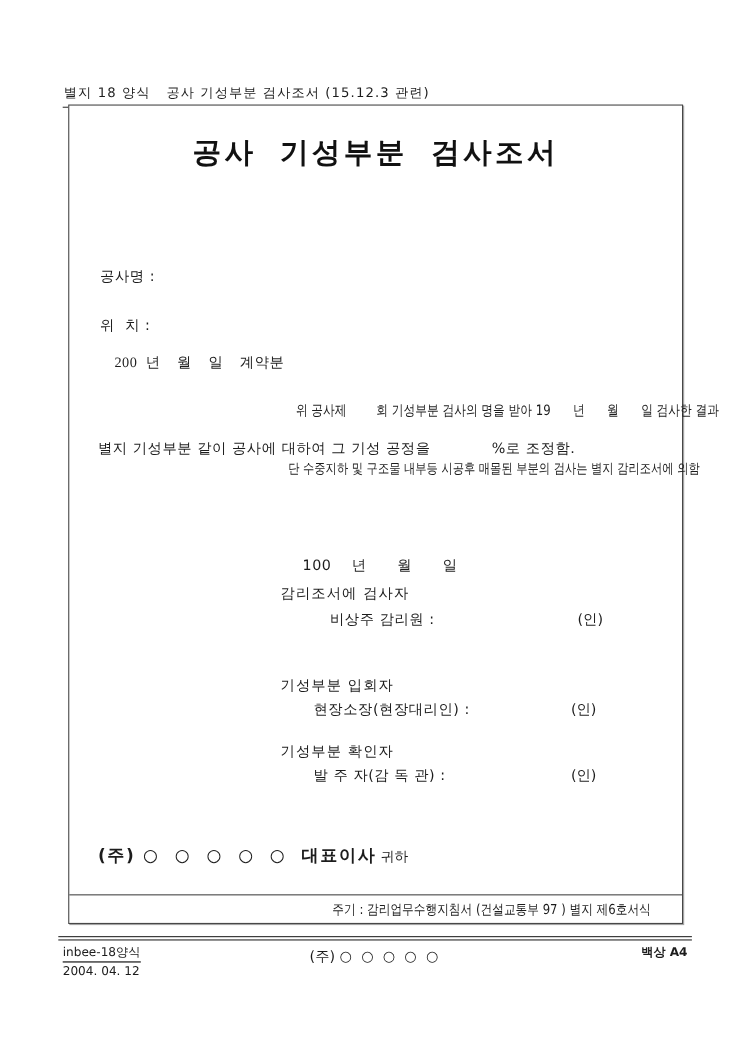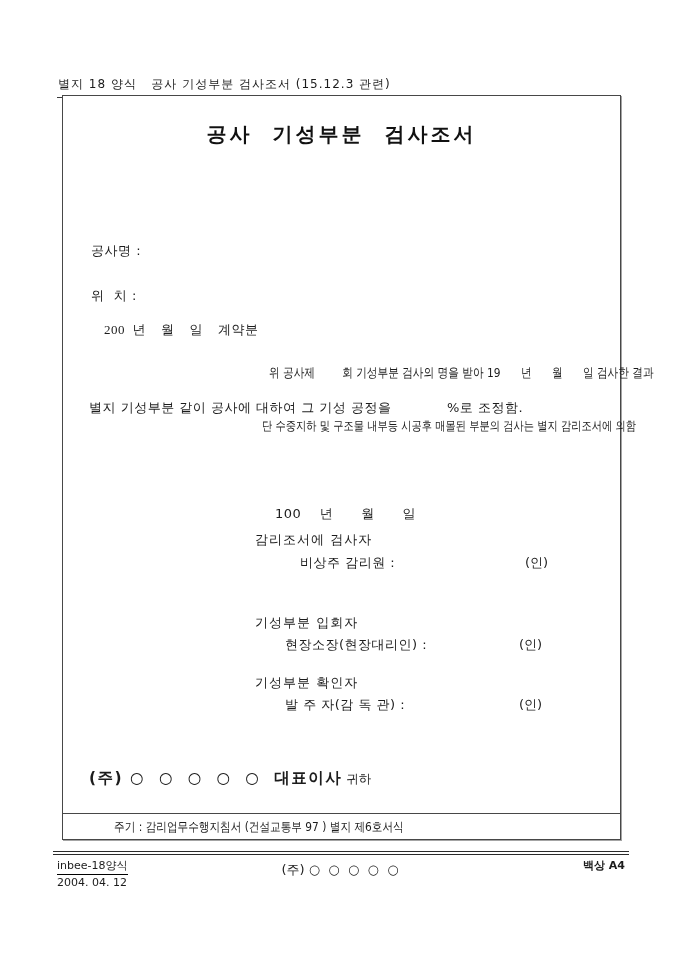--- a/index.html
+++ b/index.html
@@ -24,21 +24,21 @@
     border: 1px solid #474747;
     box-shadow: 1px 1px 0 rgba(90,90,90,0.55);
     background: #ffffff;
   }
 
   .form-title {
     left: 0; top: 25px; width: 100%;
     text-align: center;
     font-family: "Liberation Serif", "DejaVu Serif", serif;
     font-weight: bold;
-    font-size: 20px;
+    font-size: 26px;
     letter-spacing: 3px;
     word-spacing: 12px;
     color: #111;
   }
 
   .body-line { font-size: 13px; letter-spacing: 0.5px; margin-top: 29px; }
   .small-line { font-size: 12.5px; }
 
   .condensed {
     display: inline-block;
@@ -58,21 +58,22 @@
   .sig-seal { font-size: 13px; }
 
   .addressee { left: 26px; top: 672px; font-size: 15.5px; }
   .addressee .company { font-weight: bold; letter-spacing: 1.5px; }
   .addressee .honorific { font-size: 12.5px; font-weight: normal; margin-left: 4px; }
 
   .footnote-strip {
     left: 0; bottom: 0; width: 100%; height: 26px;
     border-top: 1px solid #474747;
     line-height: 25px;
-    text-align: left;
+    text-align: right;
+    padding-right: 28px;
     font-size: 12.5px;
   }
 
   .footer-rule {
     left: 53px; top: 851px; width: 576px; height: 4px;
     border-top: 1px solid #2a2a2a;
     border-bottom: 1px solid #2a2a2a;
   }
   .footer-form-id {
     left: 57px; top: 858px; font-size: 11px;

